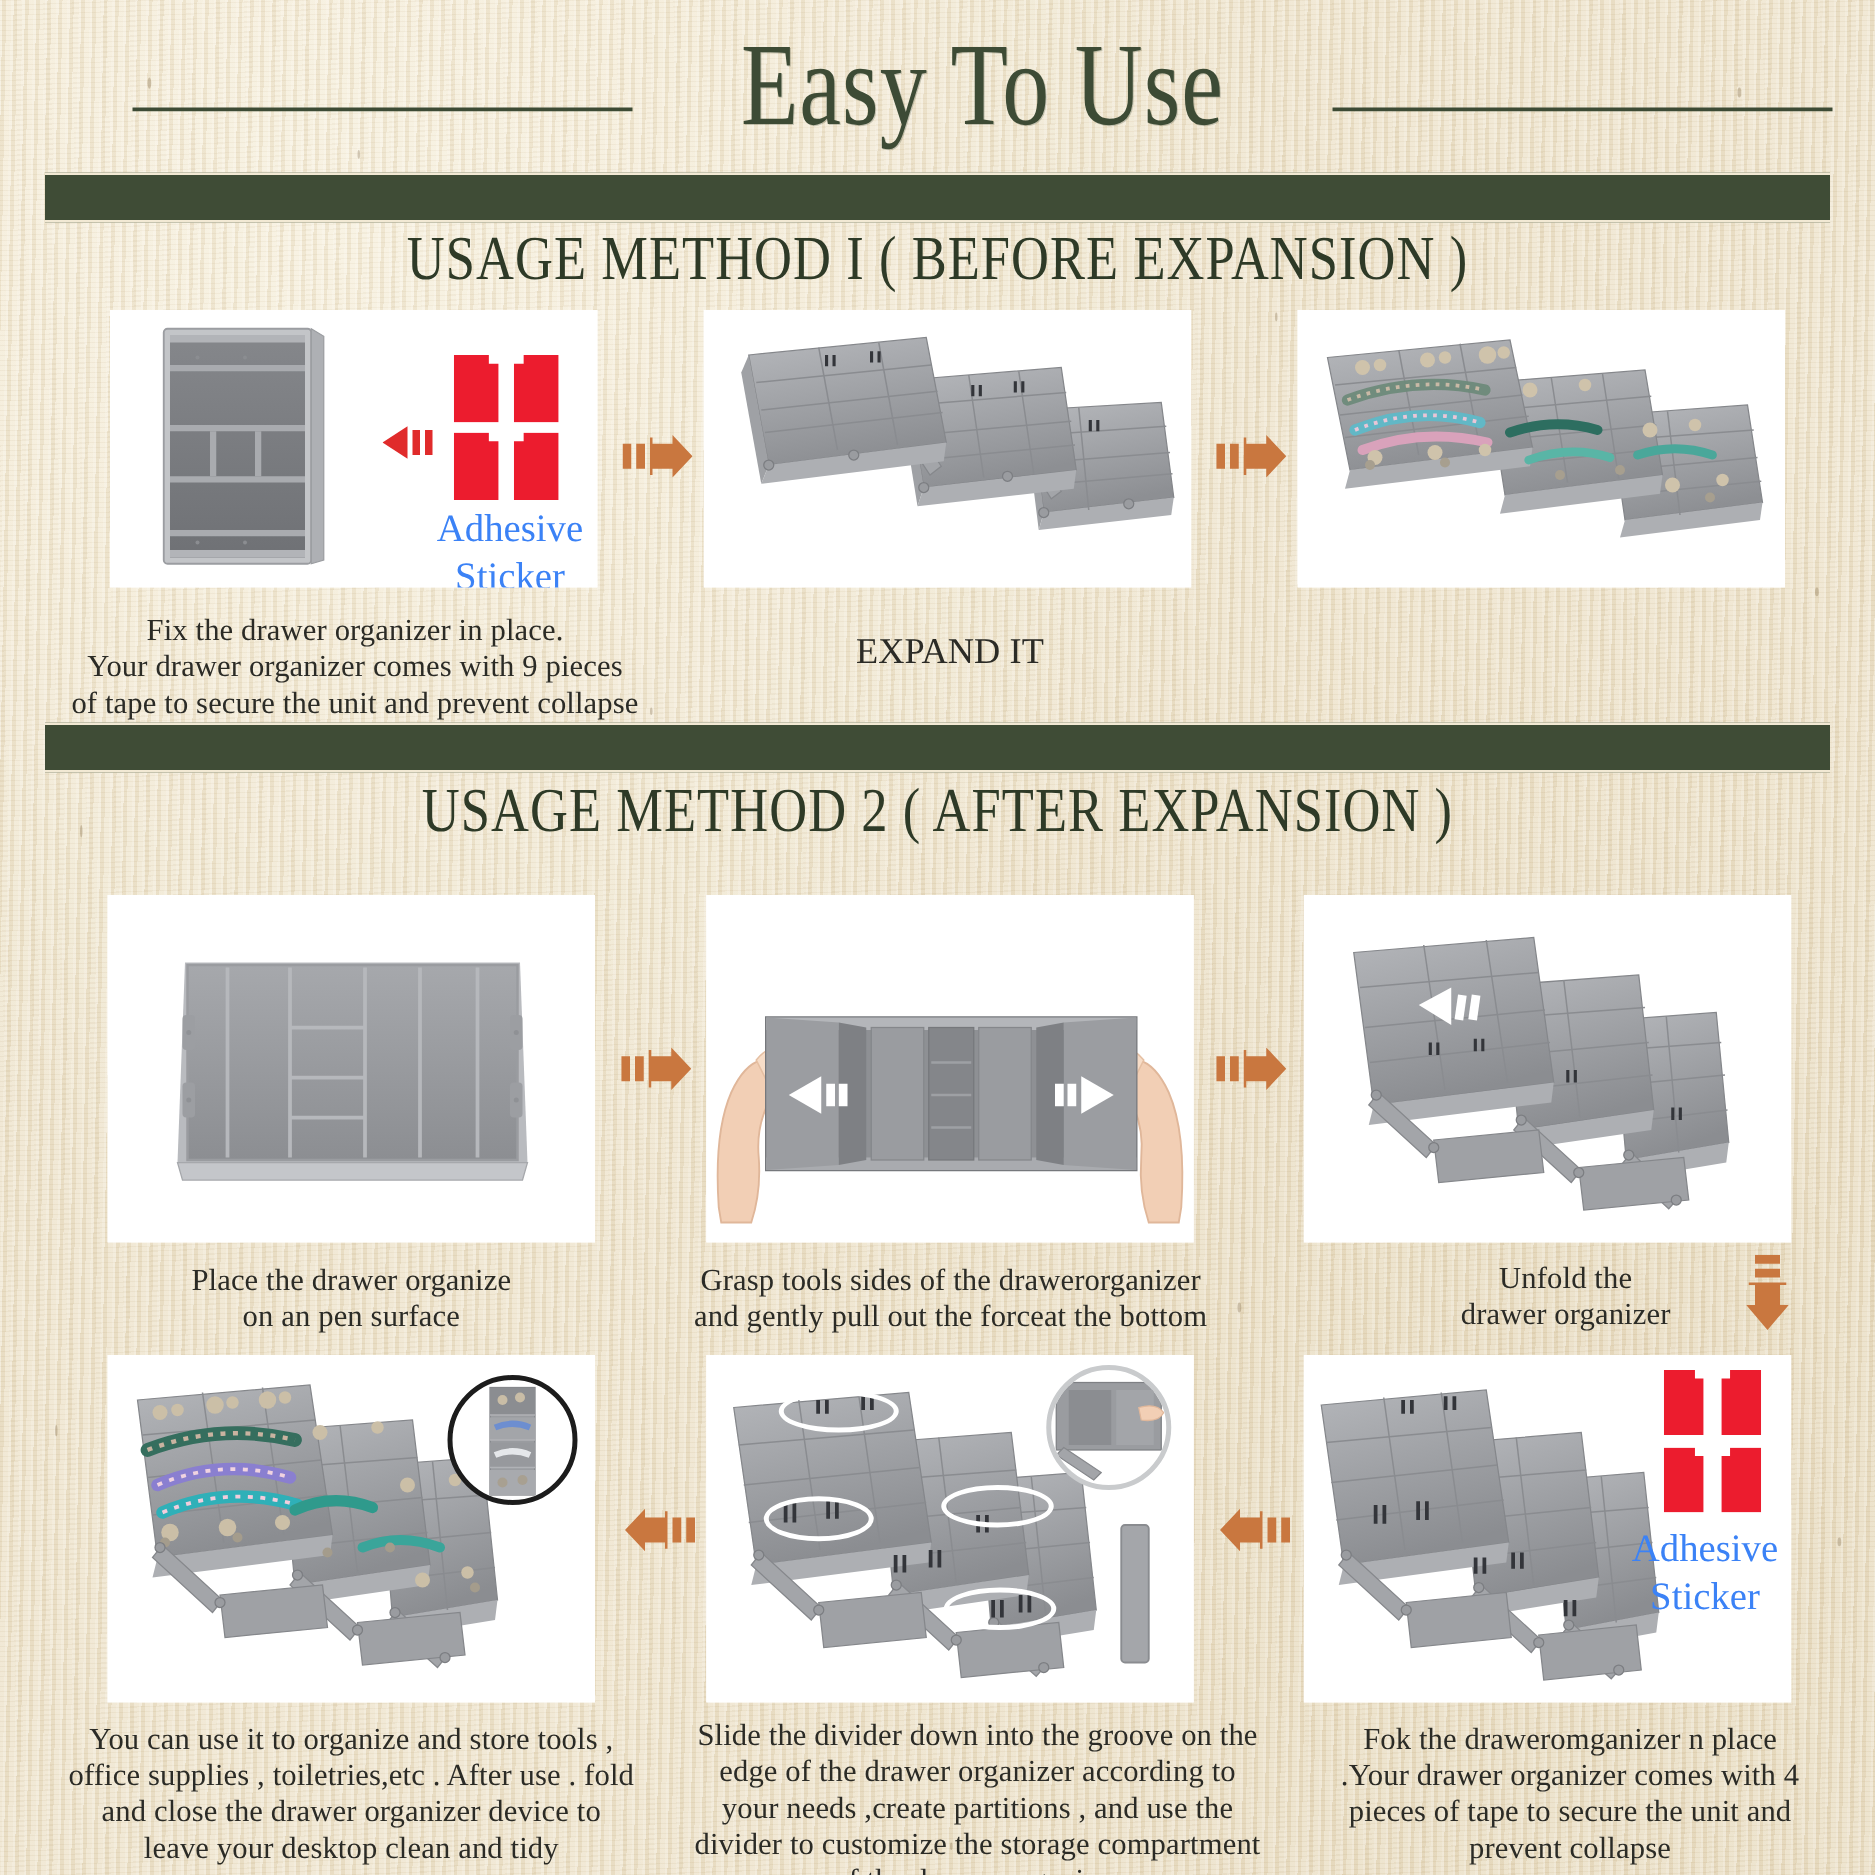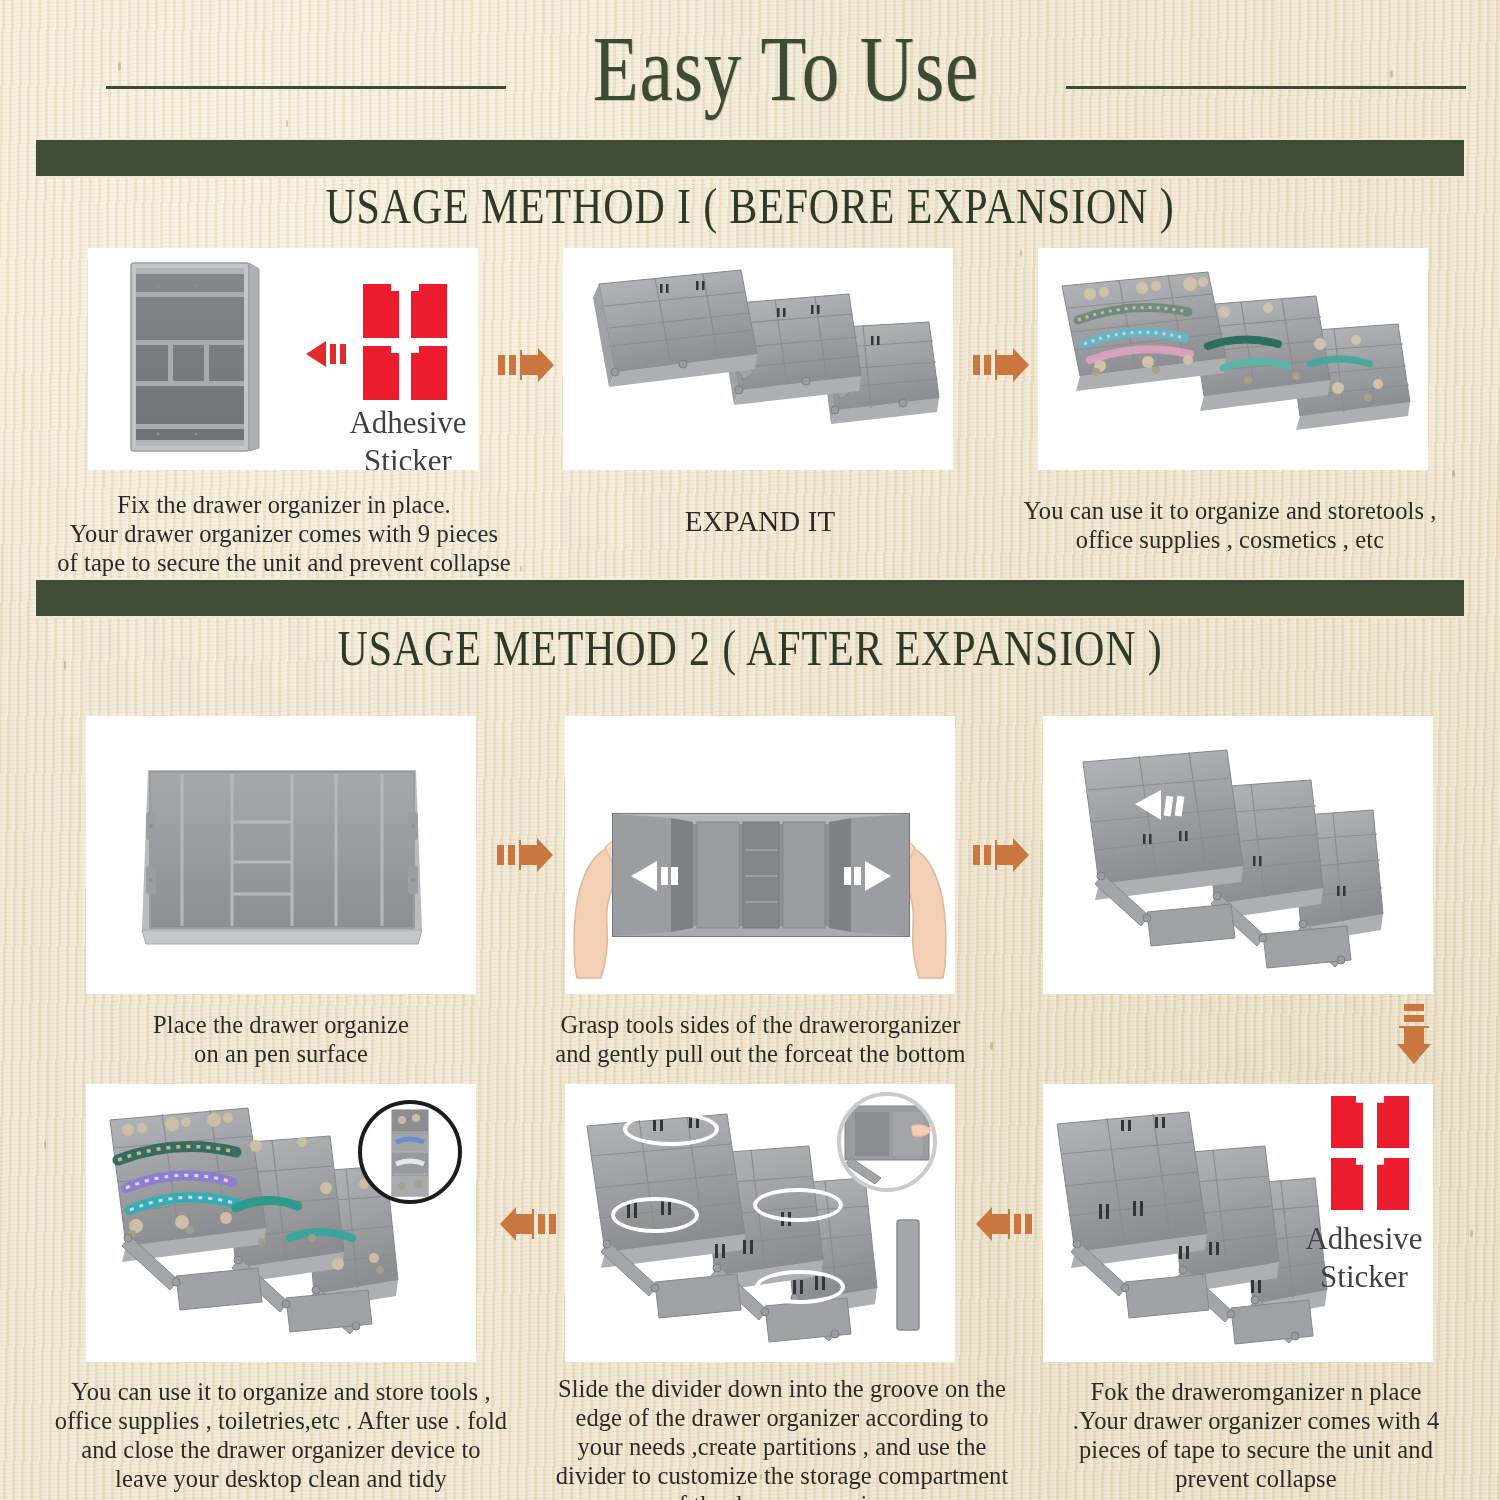--- a/index.html
+++ b/index.html
@@ -147,21 +147,21 @@
   }
   .sticker.tl { border-top-right-radius: 0; clip-path: polygon(0 0, 78% 0, 78% 13%, 100% 13%, 100% 100%, 0 100%); }
   .sticker.tr { clip-path: polygon(0 0, 100% 0, 100% 100%, 0 100%, 0 13%, 22% 13%, 22% 0); }
 
   .sticker-label {
     position: absolute;
     text-align: center;
     font-family: "Liberation Serif", "DejaVu Serif", serif;
     font-size: 31px;
     line-height: 38px;
-    color: #404040;
+    color: #3b82f6;
     white-space: pre-line;
   }
 
   
   .hl-ellipse {
     position: absolute;
     border: 4px solid #ffffff;
     border-radius: 50%;
   }
   .inset-circle {
@@ -424,22 +424,20 @@
           <circle cx="330" cy="150" r="4"></circle>
         </g>
       </svg>
     </div>
   </div>
 
   <div class="caption" style="left:54px; top:490px; width:460px;">Fix the drawer organizer in place.
 Your drawer organizer comes with 9 pieces
 of tape to secure the unit and prevent collapse</div>
   <div class="caption big" style="left:600px; top:503px; width:320px;">EXPAND IT</div>
-  <div class="caption" style="left:1000px; top:496px; width:460px;">You can use it to organize and storetools ,
-office supplies , cosmetics , etc</div>
 
   <div class="green-bar bar-2"></div>
   <div class="section-heading head-2">USAGE METHOD 2 ( AFTER EXPANSION )</div>
 
   <div class="panel" style="left:86px; top:716px; width:390px; height:278px;">
     <div class="photo">
       <svg width="390" height="278" viewBox="0 0 390 278">
         <defs>
           <linearGradient id="flat" x1="0" y1="0" x2="0" y2="1">
             <stop offset="0" stop-color="#a6a8ac"></stop>
@@ -612,20 +610,22 @@
             <rect x="300" y="170" width="2.5" height="10"></rect>
         </g>
       </svg>
     </div>
   </div>
 
   <div class="caption" style="left:86px; top:1010px; width:390px;">Place the drawer organize
 on an pen surface</div>
   <div class="caption" style="left:548px; top:1010px; width:425px;">Grasp tools sides of the drawerorganizer
 and gently pull out the forceat the bottom</div>
+  <div class="caption" style="left:1120px; top:1008px; width:265px;">Unfold the
+drawer organizer</div>
 
   <div class="arrow-down" style="left:1397px; top:1004px;">
     <svg width="34" height="64">
       <rect x="7" y="0" width="20" height="7" fill="#c9773f"></rect>
       <rect x="7" y="11" width="20" height="7" fill="#c9773f"></rect>
       <path d="M2,22 L32,22 L32,24 L27,24 L27,40 L34,40 L17,60 L0,40 L7,40 L7,24 L2,24 Z" fill="#c9773f"></path>
     </svg>
   </div>
 
   <div class="panel" style="left:86px; top:1084px; width:390px; height:278px;">

